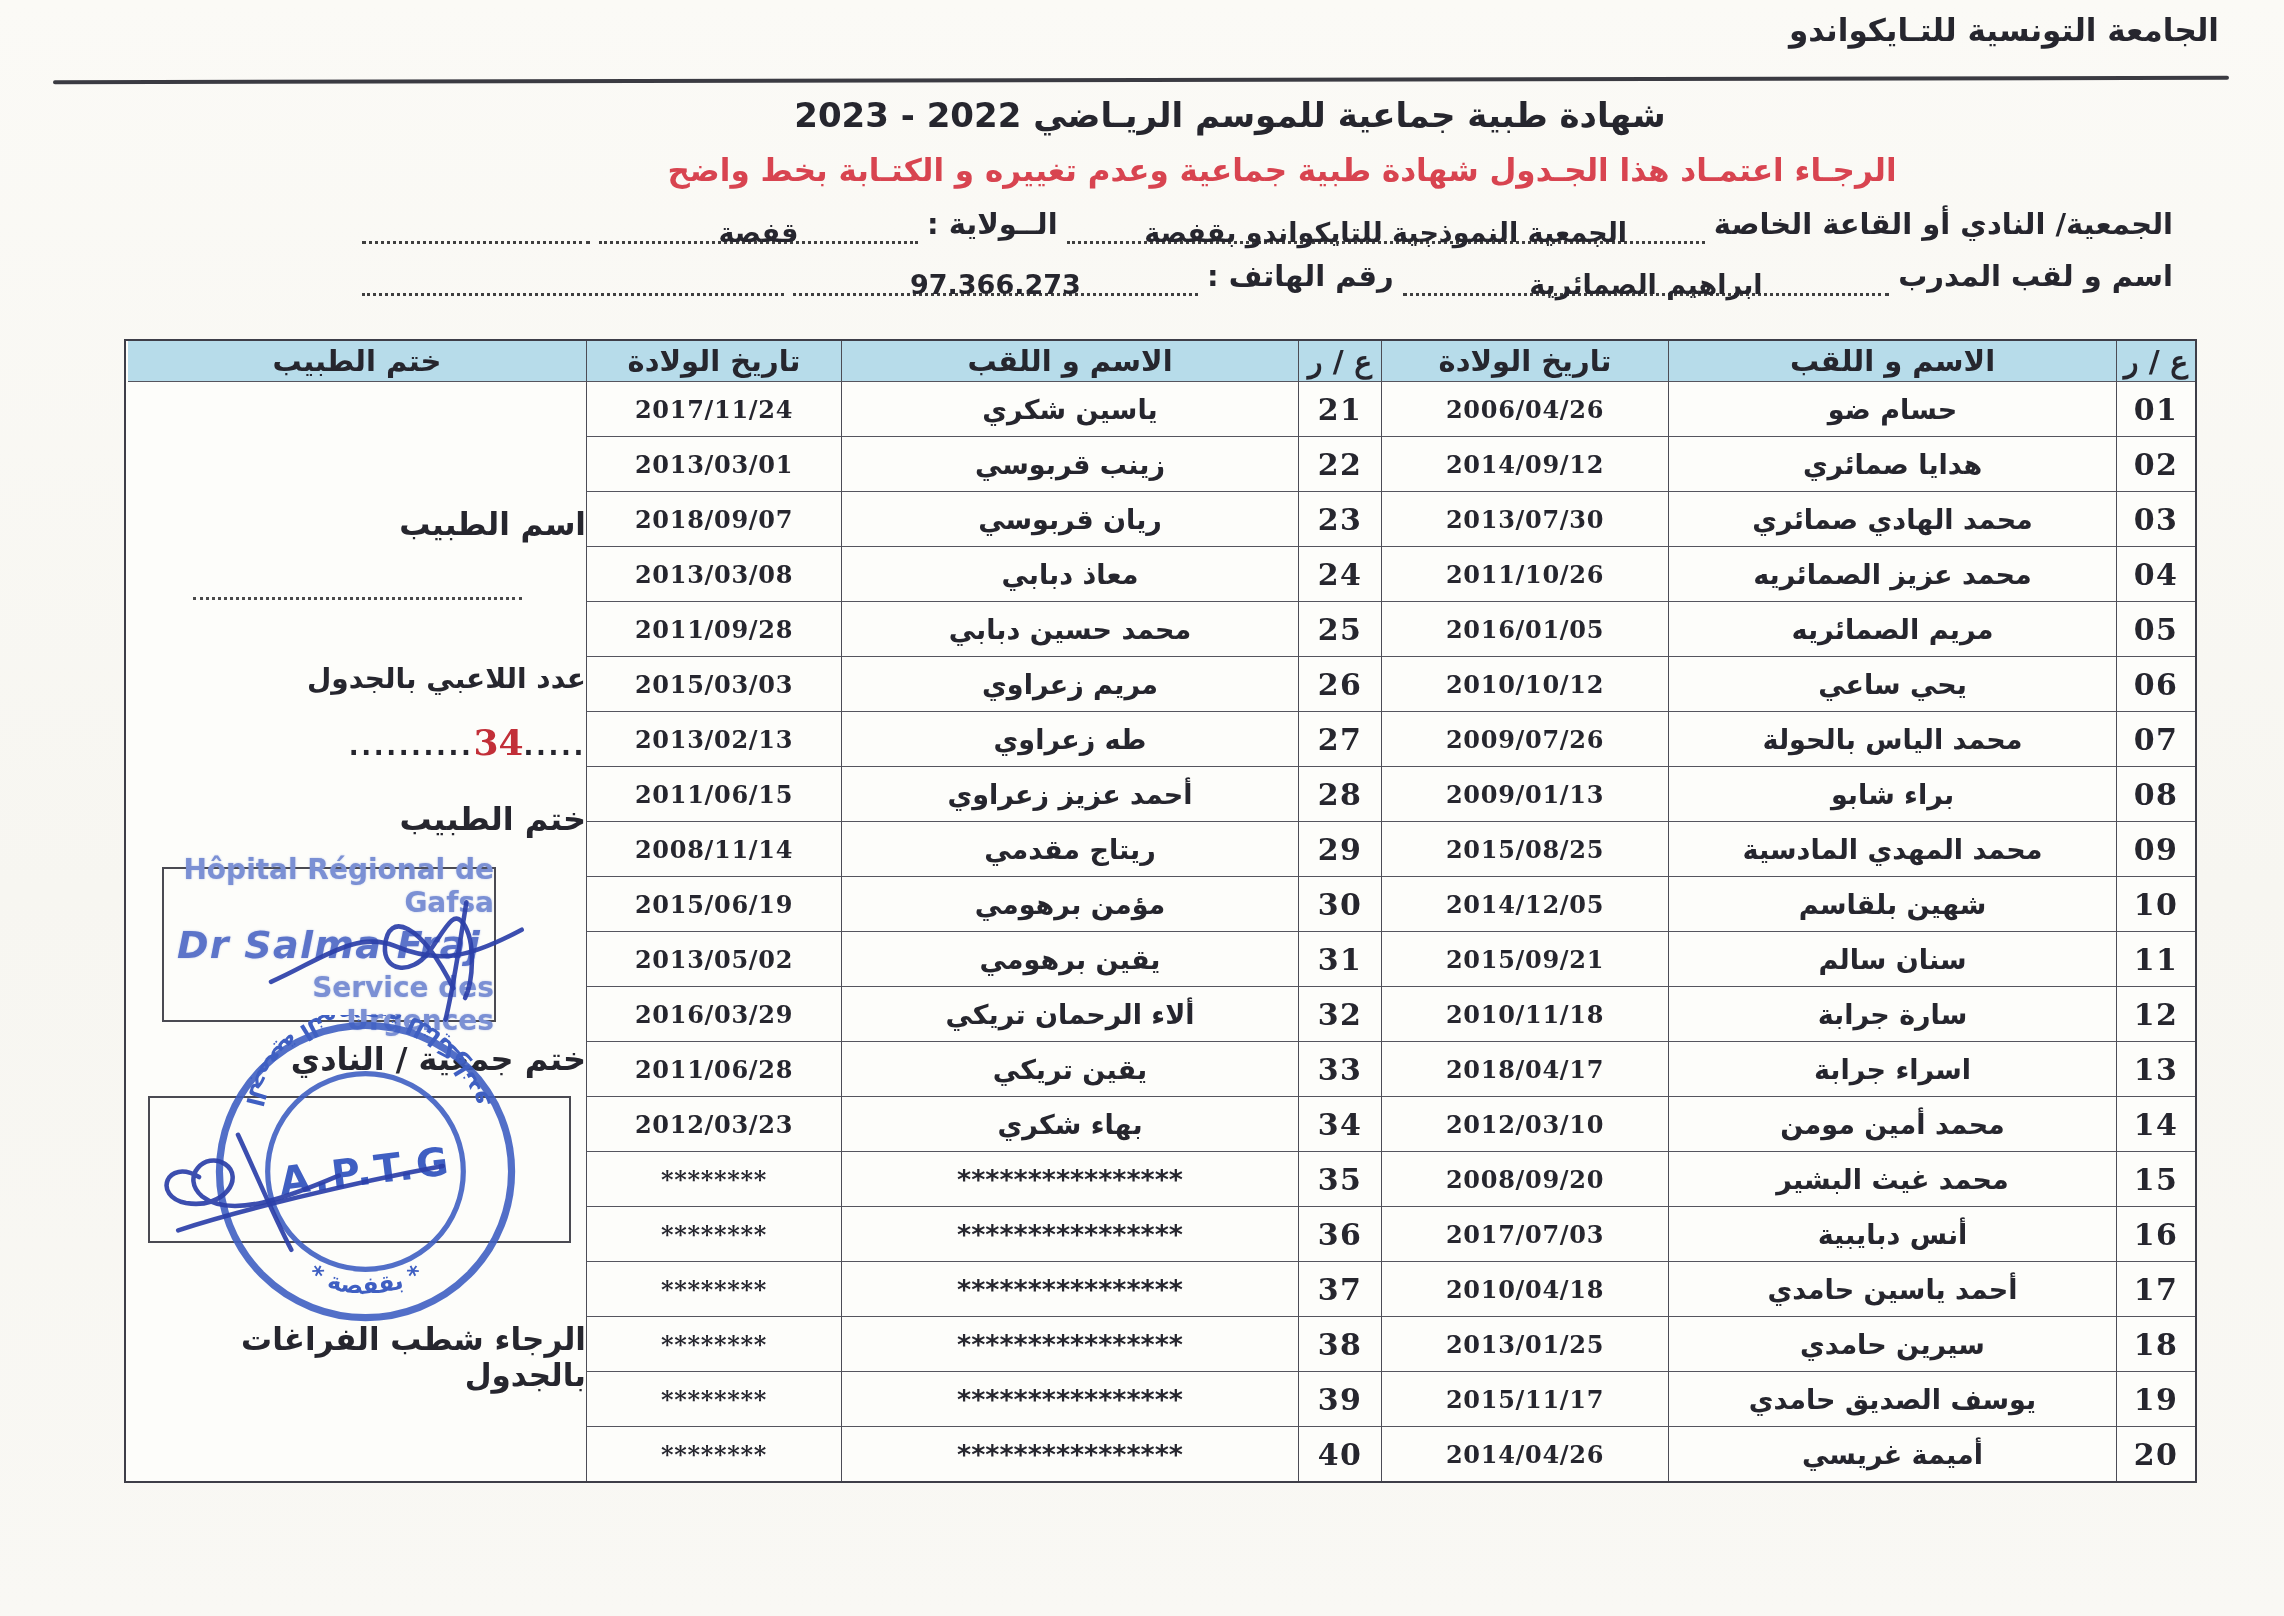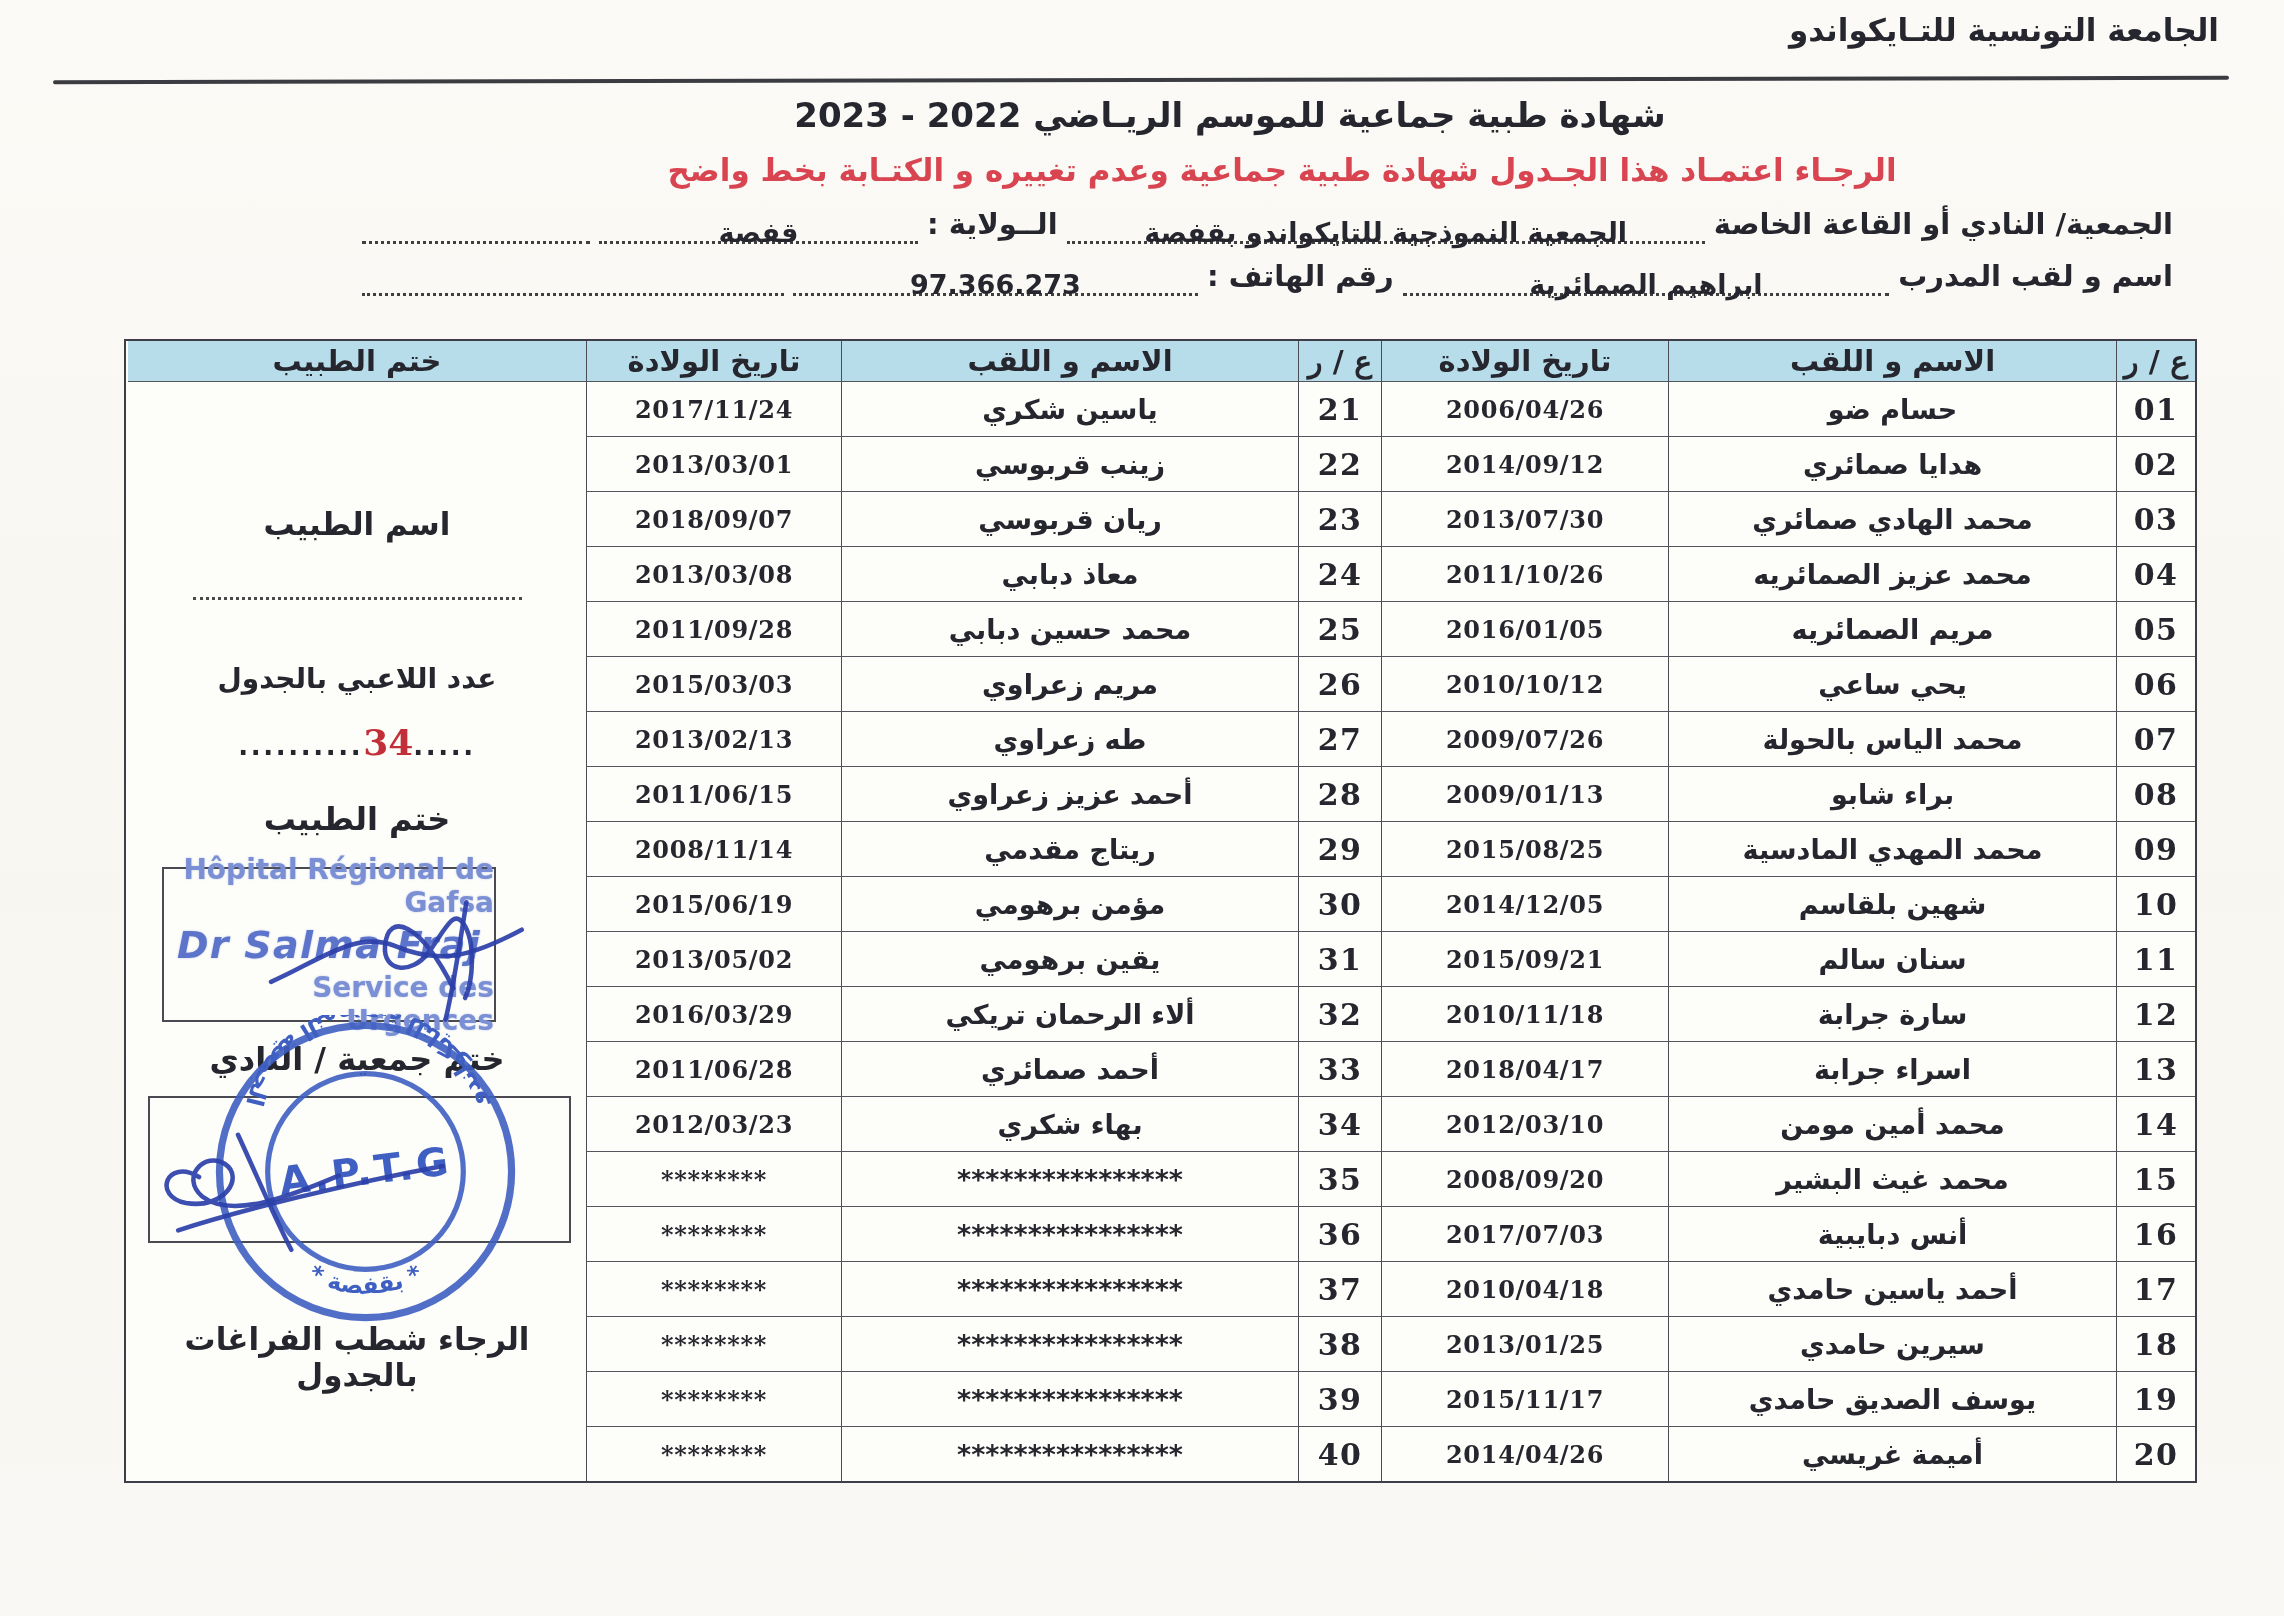--- a/index.html
+++ b/index.html
@@ -41,21 +41,21 @@
   }
   .c{border-left:1.3px solid var(--line);border-top:1.3px solid #55555e;
      display:flex;align-items:center;justify-content:center;overflow:hidden;}
   .hd{background:var(--header-blue);font-size:29px;font-weight:700;border-top:none;}
   .no{font-family:"DejaVu Serif",serif;font-weight:700;font-size:30px;letter-spacing:1.3px;}
   .nm{font-size:27px;font-weight:700;padding:0 6.5px;white-space:nowrap;}
   .dob{font-family:"DejaVu Serif",serif;font-weight:700;font-size:24px;letter-spacing:0.7px;}
   .panel-cell{grid-column:7;grid-row:2 / span 20;border-left:none;border-top:1.3px solid #55555e;position:relative;display:block;}
   .hd.no-left,.panel-cell{border-left:none;}
   .panel-inner{position:absolute;inset:0;}
-  .p-center{position:absolute;left:0;right:0;text-align:center;font-weight:700;}
+  .p-center{position:absolute;left:0;right:0;text-align:right;font-weight:700;}
   .p-doc-name{top:124px;font-size:31px;}
   .p-dotline{position:absolute;top:215px;left:65px;width:329px;border-bottom:3.3px dotted #4a4a4a;height:0;}
   .p-count-label{top:280px;font-size:28px;}
   .p-count-line{top:339px;font-size:26px;letter-spacing:2.6px;}
   .p-count-line .count{color:var(--count-red);font-family:"DejaVu Serif",serif;font-size:36px;font-weight:700;letter-spacing:0;}
   .p-stamp-label{top:418px;font-size:32px;}
   .stamp-box{position:absolute;border:2px solid #4a4a52;background:transparent;}
   .hospital-box{top:485px;left:34px;width:334px;height:155px;display:flex;flex-direction:column;justify-content:center;align-items:center;gap:4px;}
   .hs1,.hs3{color:var(--stamp-light);font-size:28px;font-weight:700;text-shadow:0 0 2px rgba(100,125,210,.45);}
   .hs2{color:#5c74c9;font-size:38px;font-weight:700;font-style:italic;text-shadow:0 0 2px rgba(100,125,210,.45);letter-spacing:1.3px;}
@@ -227,21 +227,21 @@
       <div class="c no">12</div>
       <div class="c nm">سارة جرابة</div>
       <div class="c dob">2010/11/18</div>
       <div class="c no">32</div>
       <div class="c nm">ألاء الرحمان تريكي</div>
       <div class="c dob">2016/03/29</div>
       <div class="c no">13</div>
       <div class="c nm">اسراء جرابة</div>
       <div class="c dob">2018/04/17</div>
       <div class="c no">33</div>
-      <div class="c nm">أحمد صمائري</div>
+      <div class="c nm">يقين تريكي</div>
       <div class="c dob">2011/06/28</div>
       <div class="c no">14</div>
       <div class="c nm">محمد أمين مومن</div>
       <div class="c dob">2012/03/10</div>
       <div class="c no">34</div>
       <div class="c nm">بهاء شكري</div>
       <div class="c dob">2012/03/23</div>
       <div class="c no">15</div>
       <div class="c nm">محمد غيث البشير</div>
       <div class="c dob">2008/09/20</div>

